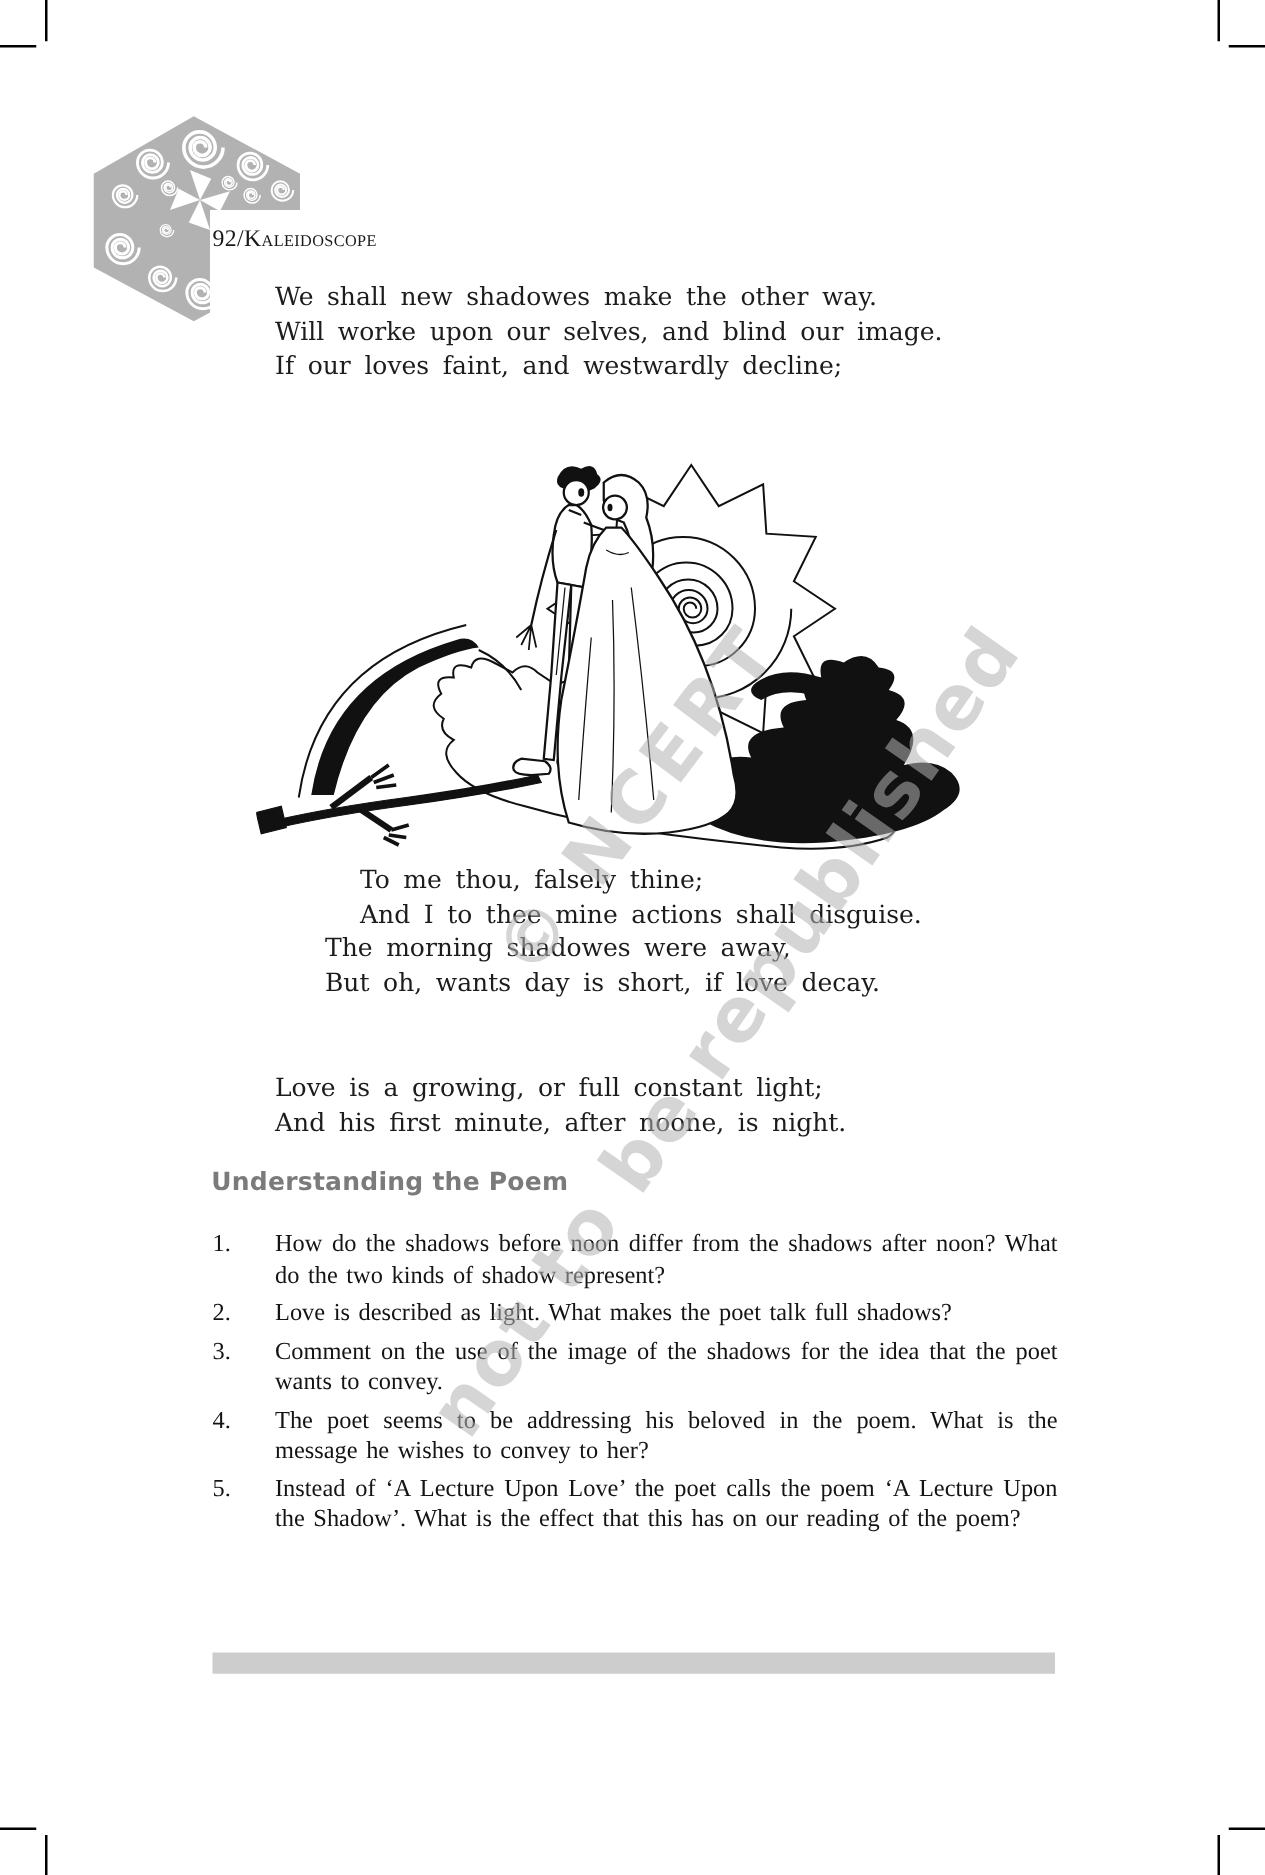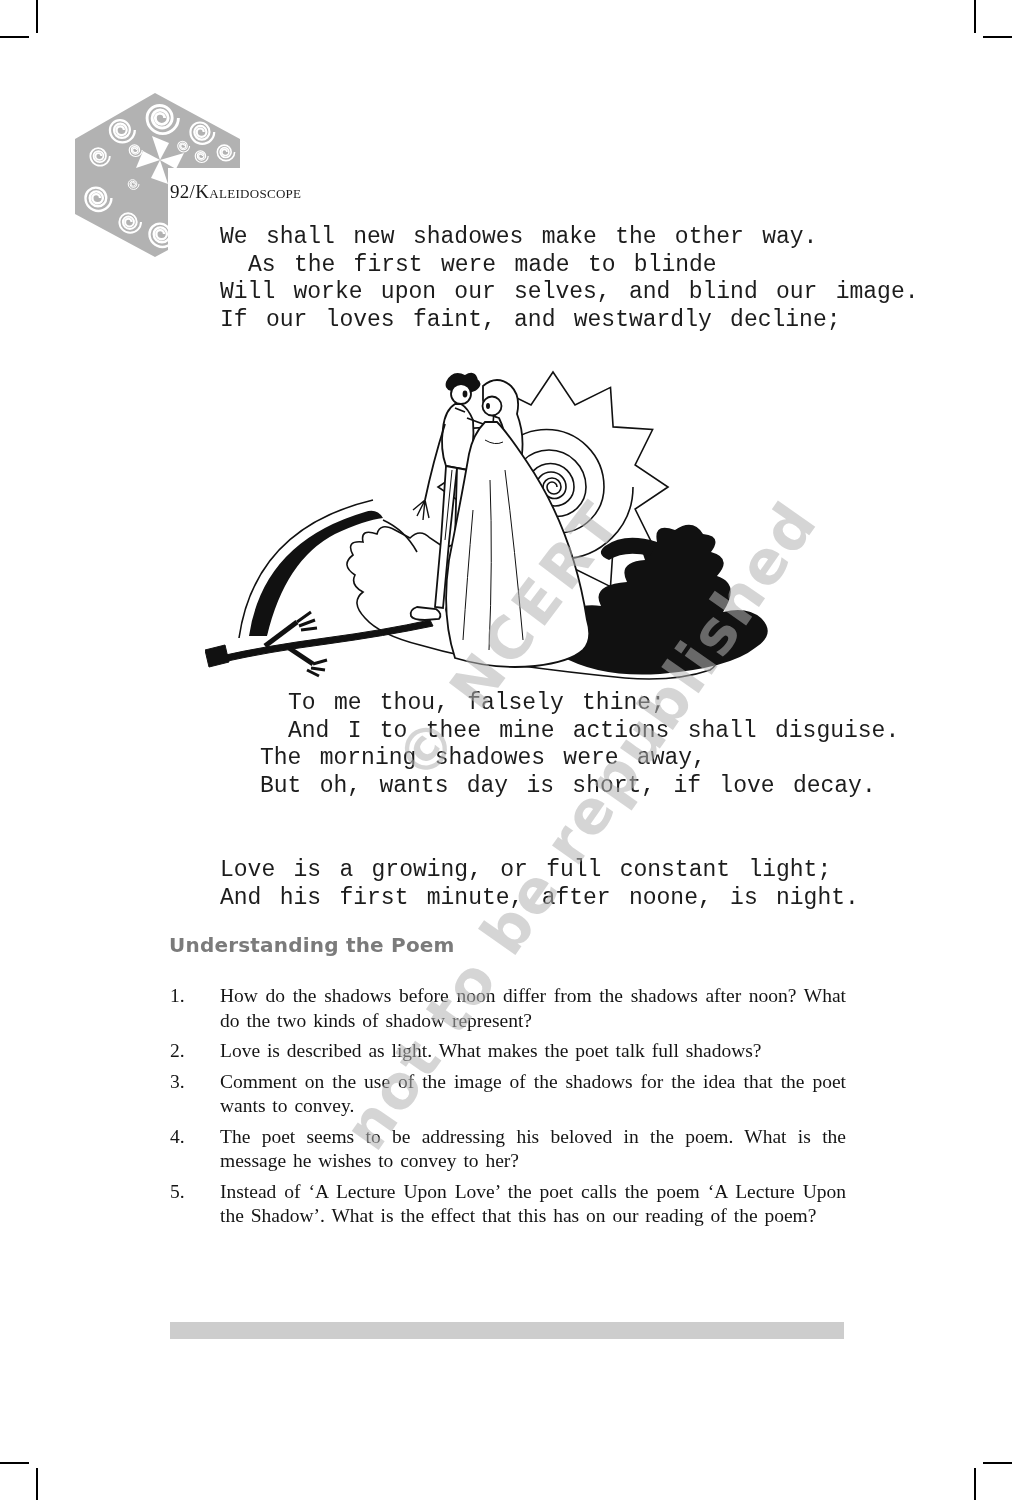--- a/index.html
+++ b/index.html
@@ -12,22 +12,22 @@
 
   
   .logo-svg{position:absolute;left:73px;top:92px;}
 
   
   .folio{position:absolute;left:170px;top:181px;font-family:"Liberation Serif",serif;
          font-size:19px;color:#1a1a1a;letter-spacing:0.3px;}
   .folio .sc{font-variant:small-caps;}
 
   
-  .poem{position:absolute;left:220px;width:645px;font-size:23px;line-height:27.5px;
-        color:#1c1c1c;word-spacing:4.5px;font-family:Liberation Mono, monospace;}
+  .poem{position:absolute;left:220px;width:645px;font-size:20px;line-height:27.5px;
+        color:#1c1c1c;word-spacing:4.5px;}
   .poem .pline{white-space:nowrap;}
   .poem .indent{padding-left:28px;}
   #stanza1{top:224px;}
   #stanza2{top:690px;margin-left:40px;}
   #stanza3{top:857px;}
 
   
   .illustration{position:absolute;left:205px;top:370px;}
 
   
@@ -95,21 +95,20 @@
       <path d="M87,68 L63,76 L70,59 Z"></path>
     </g>
   </svg>
 
   <div class="folio">
     <span>92</span><span>/</span><span class="sc">Kaleidoscope</span>
   </div>
 
   <div class="poem" id="stanza1">
     <div class="pline">We shall new shadowes make the other way.</div>
-    <div class="pline indent">As the first were made to blinde</div>
     <div class="pline">Will worke upon our selves, and blind our image.</div>
     <div class="pline">If our loves faint, and westwardly decline;</div>
   </div>
 
   <svg class="illustration" width="585" height="318" viewBox="0 0 585 318">
 
     <g transform="translate(348,117)" stroke="#111" fill="#fff" stroke-width="1.6">
       <path d="M115,0 L82.1,22 L99.6,57.5 L60.1,60.1 L57.5,99.6 L22,82.1 L0,115 L-22,82.1 L-57.5,99.6 L-60.1,60.1 L-99.6,57.5 L-82.1,22 L-115,0 L-82.1,-22 L-99.6,-57.5 L-60.1,-60.1 L-57.5,-99.6 L-22,-82.1 L0,-115 L22,-82.1 L57.5,-99.6 L60.1,-60.1 L99.6,-57.5 L82.1,-22 Z"></path>
       <path fill="none" d="M80,0 A72,72 0 0 1 -64,0 A57.5,57.5 0 0 1 51,0 A46,46 0 0 1 -41,0 A37,37 0 0 1 33,0 A29.5,29.5 0 0 1 -26,0 A23.5,23.5 0 0 1 21,0 A19,19 0 0 1 -17,0 A15,15 0 0 1 13,0 A11.5,11.5 0 0 1 -10,0 A9,9 0 0 1 8,0 A7,7 0 0 1 -6,0 A5,5 0 0 1 4,0"></path>
     </g>

